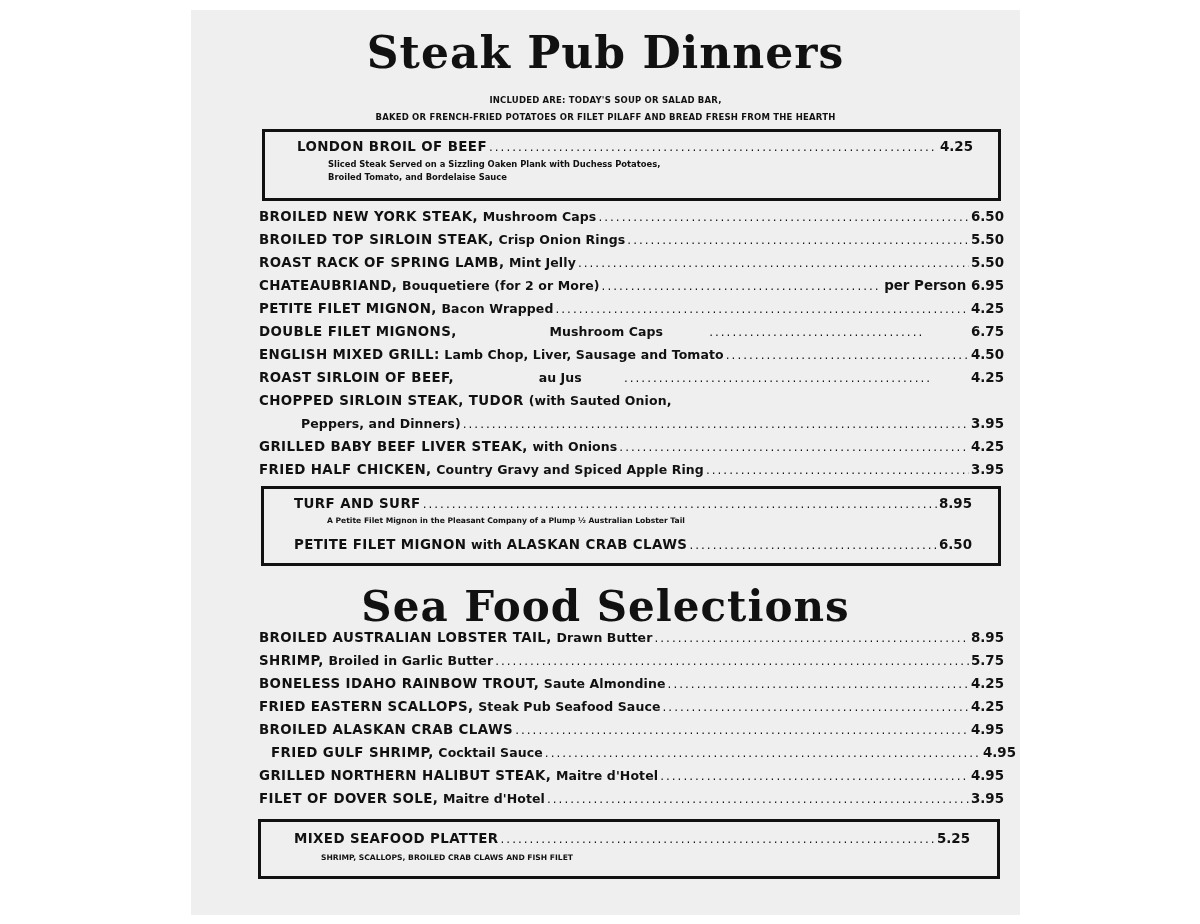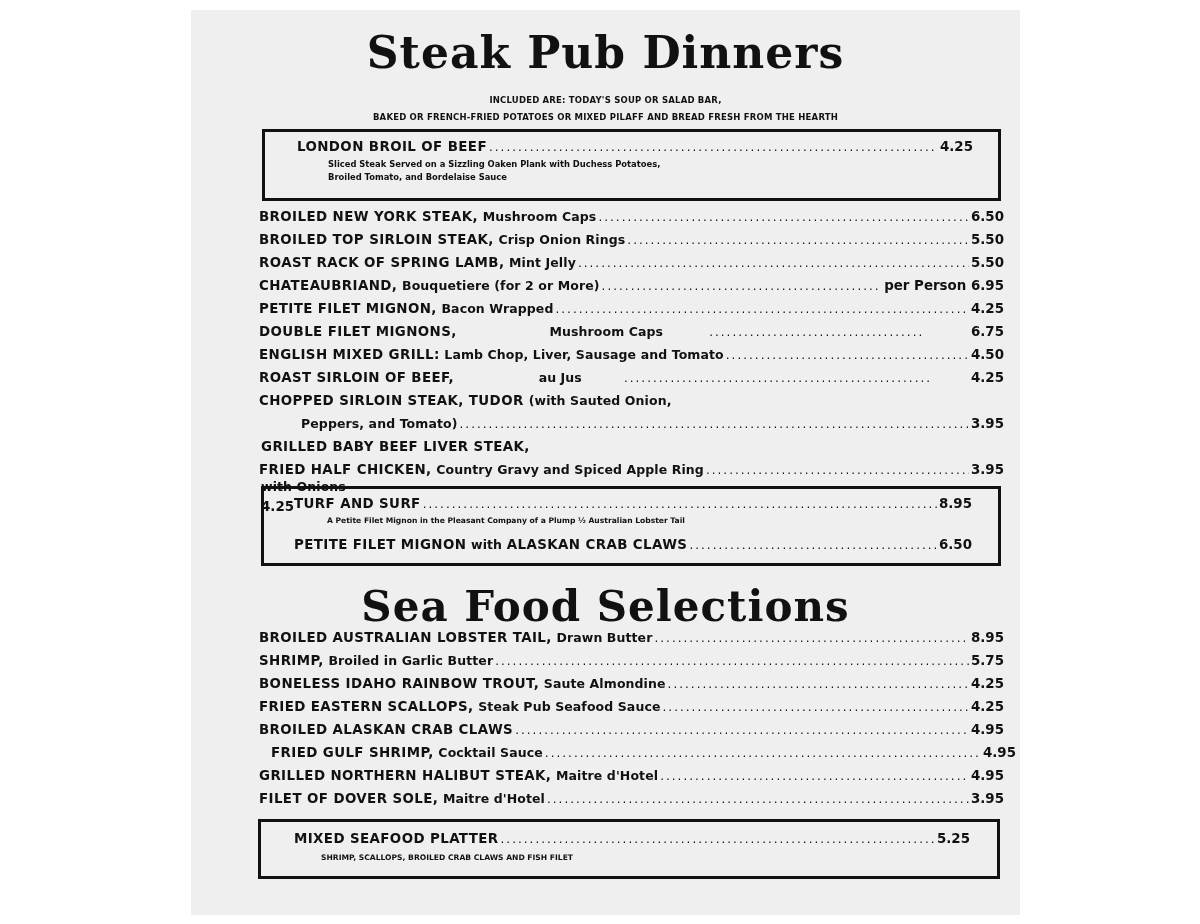--- a/index.html
+++ b/index.html
@@ -37,21 +37,21 @@
   .plain { position: absolute; font-size: 13.4px; font-weight: bold; white-space: nowrap; letter-spacing: 0.4px; }
   .title2 { position: absolute; left: 0; right: 0; top: 573px; font-size: 42px; line-height: 48px; }
 </style>
 </head>
 <body>
 
 <div class="paper">
 
   <div class="blackletter title1">Steak Pub Dinners</div>
   <div class="sub sub1">INCLUDED ARE: TODAY'S SOUP OR SALAD BAR,</div>
-  <div class="sub sub2">BAKED OR FRENCH-FRIED POTATOES OR MIXED PILAFF AND BREAD FRESH FROM THE HEARTH</div>
+  <div class="sub sub2">BAKED OR FRENCH-FRIED POTATOES OR FILET PILAFF AND BREAD FRESH FROM THE HEARTH</div>
 
   <div class="box" style="left:71px; top:119px; width:739px; height:72px;">
     <div class="row" style="left:32px; top:5px; width:676px;">
       <span class="name">LONDON BROIL OF BEEF</span>
       <span class="dots"></span>
       <span class="price">4.25</span>
     </div>
     <div class="note" style="left:63px; top:26px;">Sliced Steak Served on a Sizzling Oaken Plank with Duchess Potatoes,</div>
     <div class="note" style="left:63px; top:39px;">Broiled Tomato, and Bordelaise Sauce</div>
   </div>
@@ -94,25 +94,25 @@
   <div class="row" style="left:68px; top:358px; width:745px;gap:40px;">
     <span class="name">ROAST SIRLOIN OF BEEF,</span>&nbsp;<span class="desc">au Jus</span>
     <span class="dots"></span>
     <span class="price">4.25</span>
   </div>
 
   <div class="plain" style="left:68px; top:381px; line-height:20px;">
     <span>CHOPPED SIRLOIN STEAK, TUDOR</span>&nbsp;<span style="font-size:12.5px; letter-spacing:0.1px;">(with Sauted Onion,</span>
   </div>
   <div class="row" style="left:110px; top:404px; width:703px;">
-    <span class="desc">Peppers, and Tomato)</span>
+    <span class="desc">Peppers, and Dinners)</span>
     <span class="dots"></span>
     <span class="price">3.95</span>
   </div>
-  <div class="row" style="left:68px; top:427px; width:745px;flex-direction:column;">
+  <div class="row" style="left:68px; top:427px; width:745px;">
     <span class="name">GRILLED BABY BEEF LIVER STEAK,</span>&nbsp;<span class="desc">with Onions</span>
     <span class="dots"></span>
     <span class="price">4.25</span>
   </div>
   <div class="row" style="left:68px; top:450px; width:745px;">
     <span class="name">FRIED HALF CHICKEN,</span>&nbsp;<span class="desc">Country Gravy  and Spiced Apple Ring</span>
     <span class="dots"></span>
     <span class="price">3.95</span>
   </div>
 

